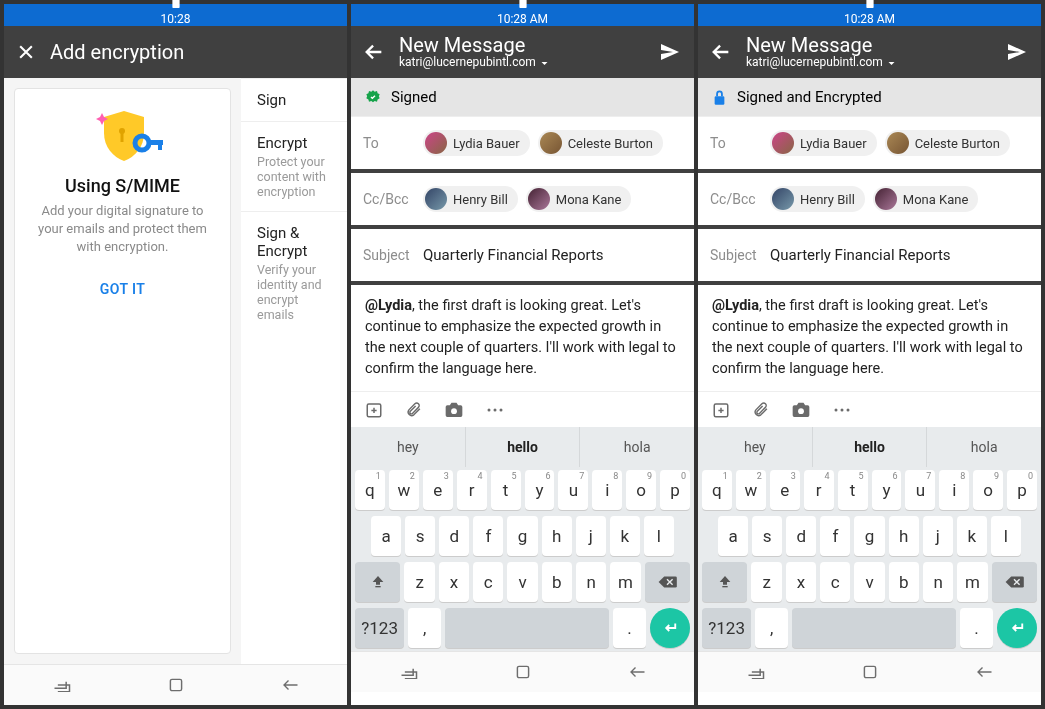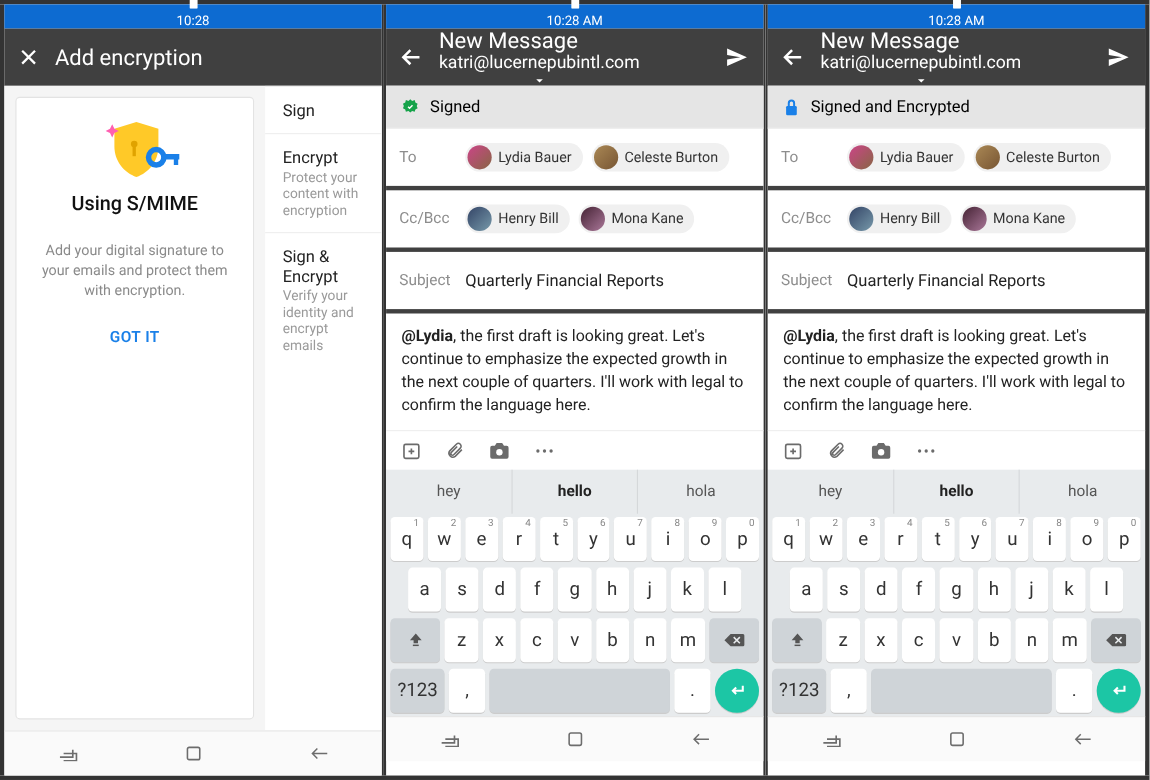--- a/index.html
+++ b/index.html
@@ -5,29 +5,29 @@
   html,body{margin:0;padding:0;font-family:Roboto,"Helvetica Neue",Arial,sans-serif;background:#fff;color:#000;}
   .stage{width:1045px;height:709px;position:relative;background:#555;display:flex;}
   .phone{flex:1;background:#fff;display:flex;flex-direction:column;border-left:2px solid #333;border-right:2px solid #333;}
   .phone:first-child{border-left:4px solid #333;}
   .phone:last-child{border-right:4px solid #333;}
   .stage{border-top:4px solid #333;border-bottom:4px solid #333;box-sizing:border-box;}
 
   .statusbar{height:22px;background:#0d6bd1;color:#fff;display:flex;align-items:center;justify-content:flex-end;font-size:12px;padding:0 8px;gap:4px;flex-direction:column;}
   .appbar{height:52px;background:#404040;color:#fff;display:flex;align-items:center;padding:0 12px;gap:14px;}
   .appbar .title{font-size:20px;font-weight:400;}
-  .appbar .subtitle{font-size:16px;display:flex;align-items:center;gap:4px;flex-direction:column;}
+  .appbar .subtitle{font-size:12px;display:flex;align-items:center;gap:4px;}
   .appbar .col{display:flex;flex-direction:column;line-height:1.1;}
   .appbar .spacer{flex:1;}
   .icon{display:inline-flex;align-items:center;justify-content:center;}
 
   .body{flex:1;background:#f5f5f5;display:flex;flex-direction:row;overflow:hidden;}
   .card{background:#fff;margin:10px;border-radius:4px;border:1px solid #e3e3e3;padding:18px 14px 10px;text-align:center;}
   .card-title{font-size:18px;font-weight:500;color:#111;margin-top:8px;}
-  .card-sub{font-size:13px;color:#8a8a8a;line-height:1.4;margin-top:24px;}
+  .card-sub{font-size:13px;color:#8a8a8a;line-height:1.4;margin-top:6px;}
   .card-btn{color:#1a80e8;font-weight:600;font-size:14px;margin-top:14px;padding:10px 0 6px;letter-spacing:.4px;}
   .optlist{background:#fff;}
   .opt{padding:12px 16px;border-top:1px solid #eee;}
   .opt .t{font-size:15px;color:#222;}
   .opt .s{font-size:12.5px;color:#9a9a9a;margin-top:2px;}
 
   .compose{background:#fff;}
   .crow{display:flex;align-items:center;min-height:42px;padding:5px 12px;border-bottom:4px solid #404040;gap:10px;}
   .crow .lbl{color:#8d8d8d;font-size:14px;width:50px;}
   .chips{display:flex;gap:8px;flex-wrap:wrap;}

